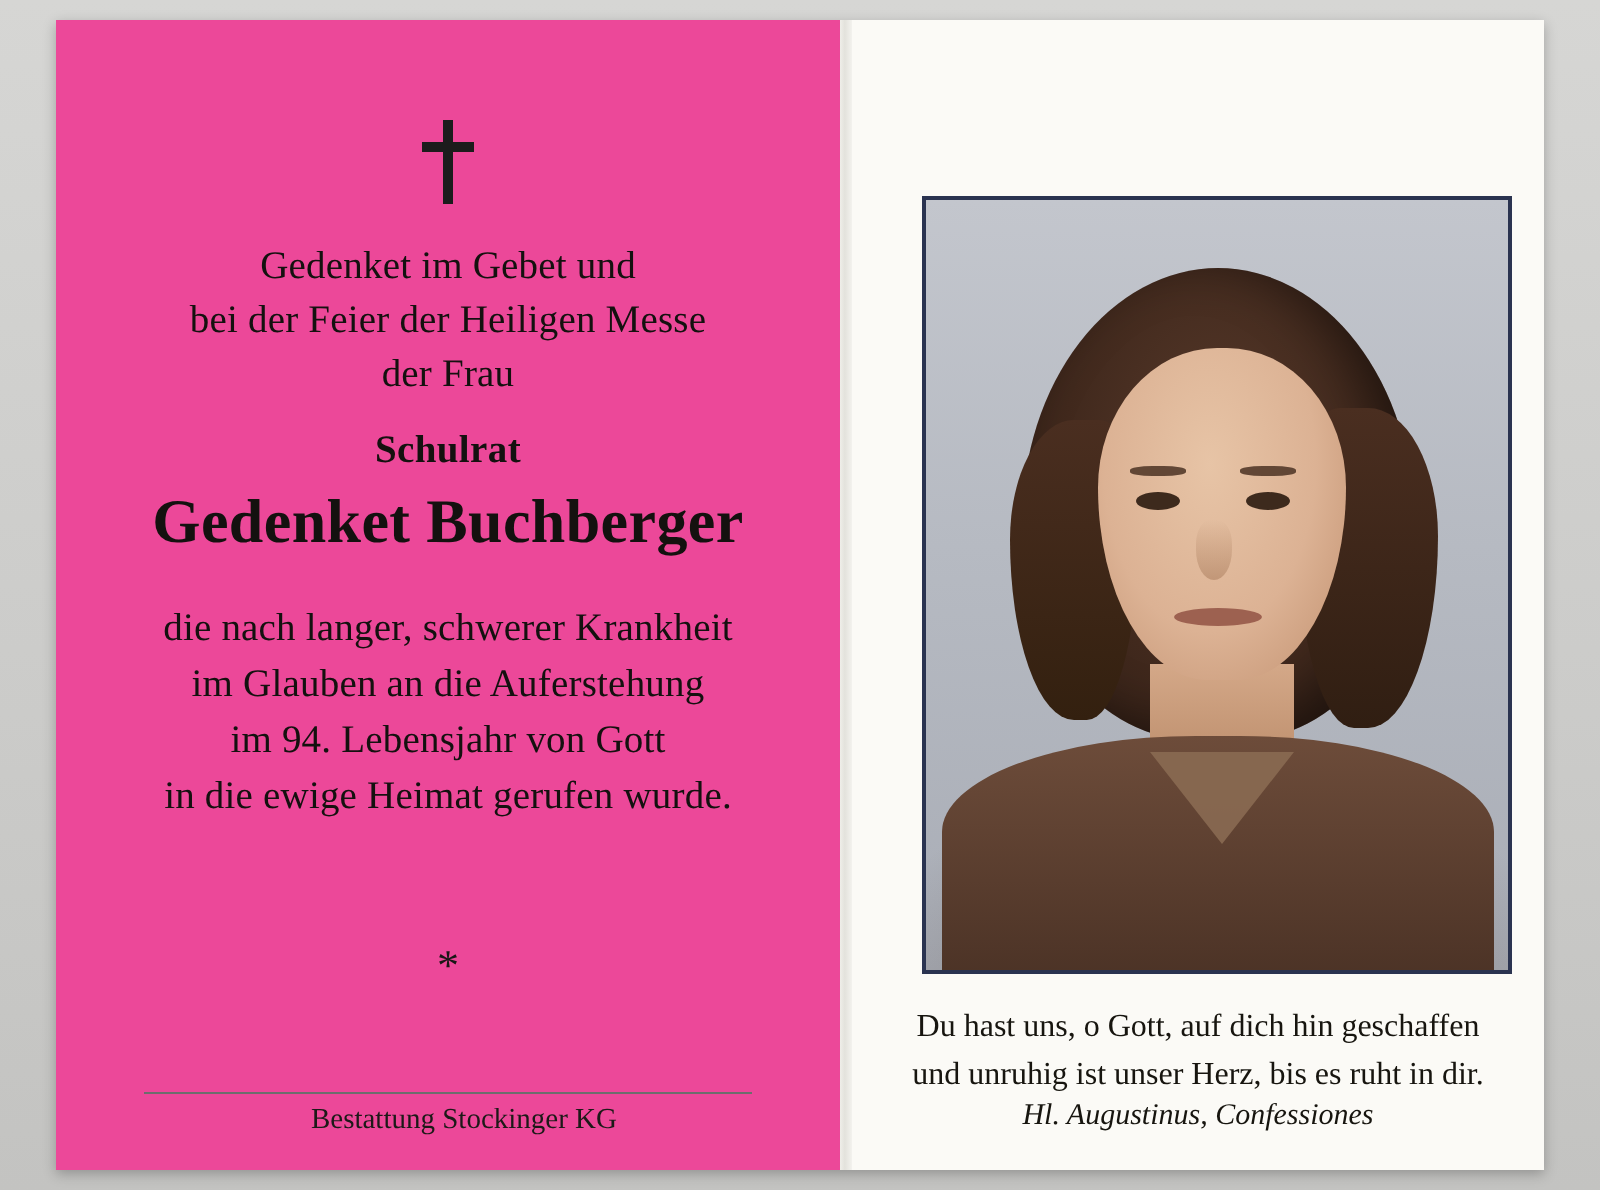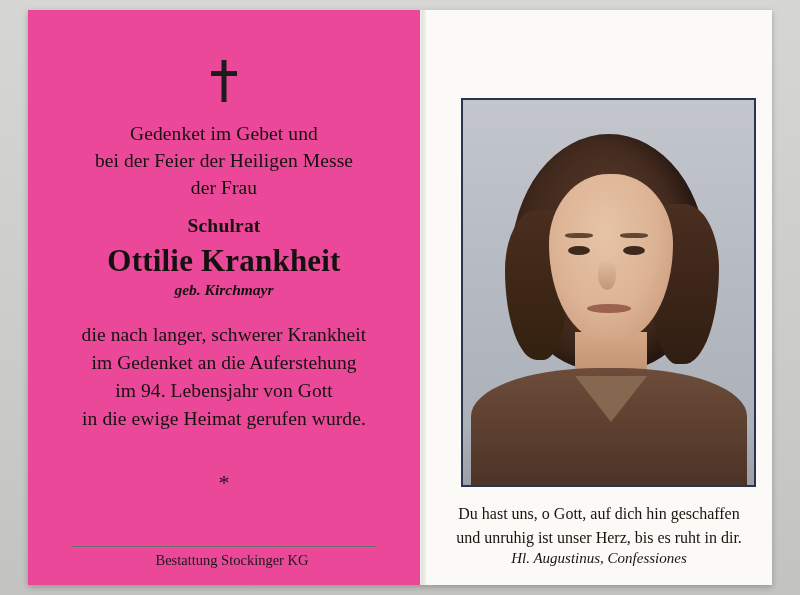--- a/index.html
+++ b/index.html
@@ -285,26 +285,25 @@
             <rect x="4" y="13" width="26" height="5" fill="#1c1c1c"></rect>
           </svg>
         </div>
 
         <div class="left-text">
           <div class="ln">Gedenket im Gebet und</div>
           <div class="ln">bei der Feier der Heiligen Messe</div>
           <div class="ln">der Frau</div>
 
           <div class="rank">Schulrat</div>
-          <div class="name">Ottilie Krankheit</div>
-          <div class="maiden">geb. Kirchmayr</div>
+          <div class="name">Gedenket Buchberger</div>
 
           <div class="para">
             <div class="ln">die nach langer, schwerer Krankheit</div>
-            <div class="ln">im Gedenket an die Auferstehung</div>
+            <div class="ln">im Glauben an die Auferstehung</div>
             <div class="ln">im 94. Lebensjahr von Gott</div>
             <div class="ln">in die ewige Heimat gerufen wurde.</div>
           </div>
         </div>
 
         <div class="star">*</div>
         <div class="rule"></div>
         <div class="footer">Bestattung Stockinger KG</div>
       </div>
 

